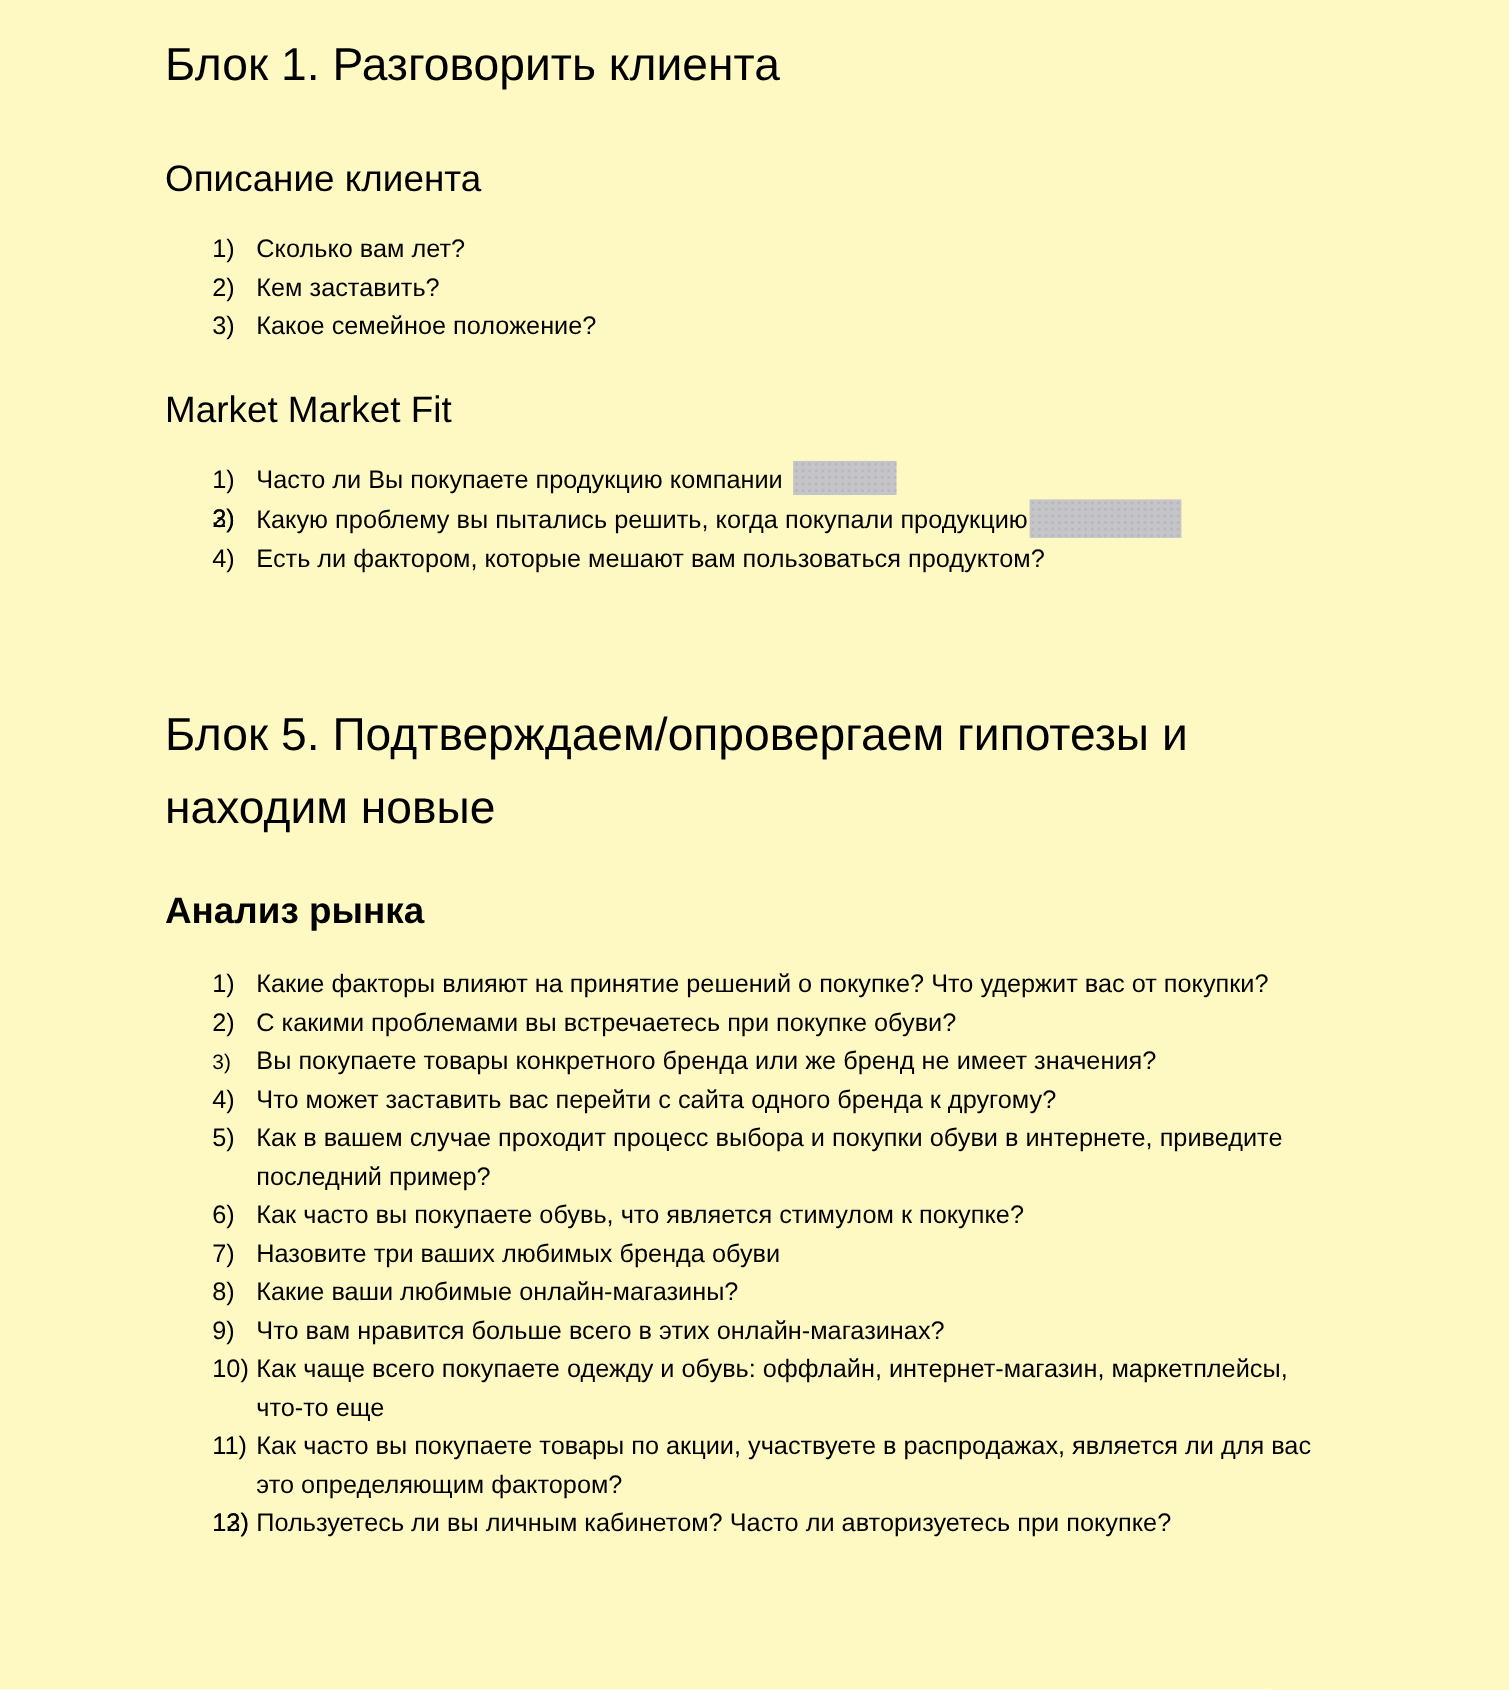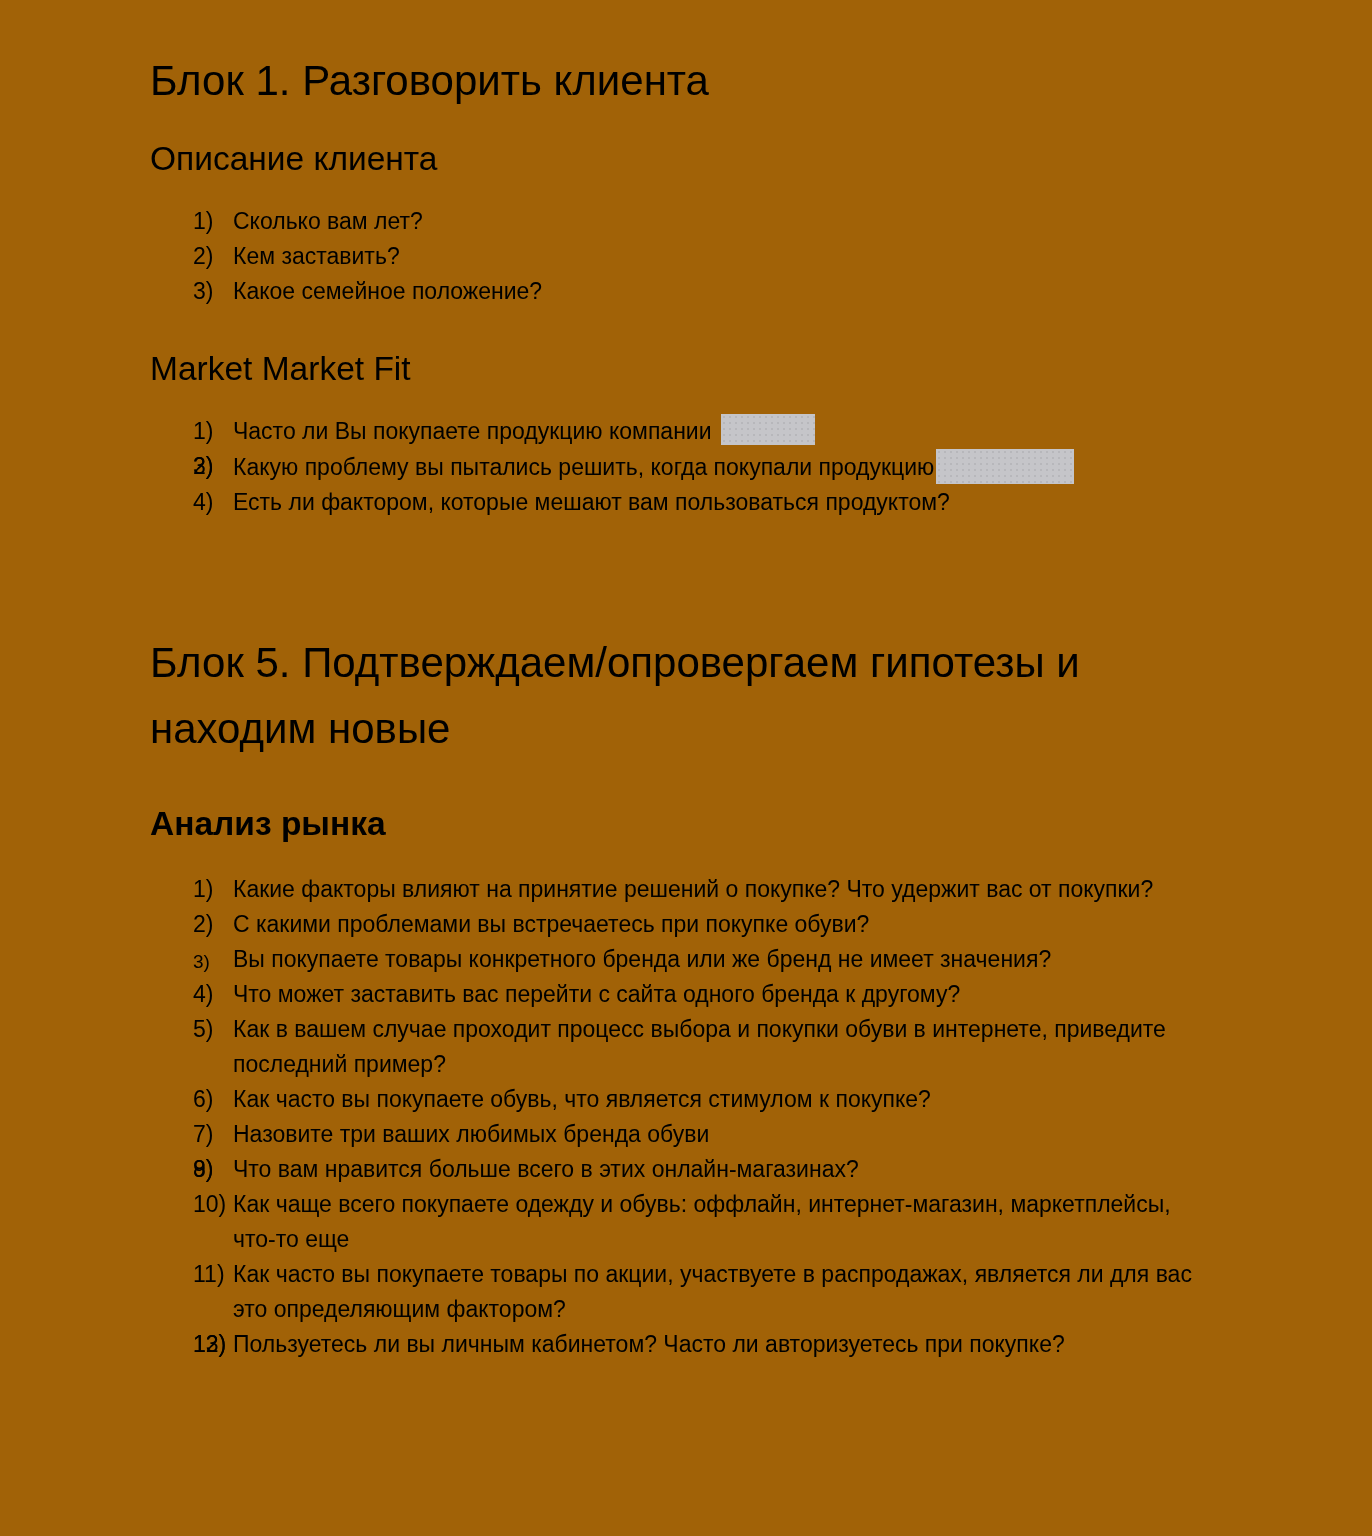--- a/index.html
+++ b/index.html
@@ -5,43 +5,43 @@
   html, body {
     margin: 0;
     padding: 0;
     background: #ffffff;
   }
   .page {
     position: relative;
     width: 1372px;
     min-height: 1536px;
     box-sizing: border-box;
-    padding: 48px 177px 60px 150px;
-    background: #a16207;
+    padding: 26px 177px 60px 150px;
+    background: #fef9c3;
     color: #000000;
     font-family: "Liberation Sans", sans-serif;
     font-size: 23px;
     line-height: 35px;
     -webkit-font-smoothing: antialiased;
   }
   h1, h2 {
     font-weight: 400;
     margin: 0;
     color: #000000;
   }
   h1 {
     font-size: 42px;
     line-height: 66px;
   }
   h2 {
     font-size: 33.5px;
     line-height: 42px;
   }
   h1.b1 { margin-top: 0; }
-  h2.s1 { margin-top: 24px; }
+  h2.s1 { margin-top: 51px; }
   ol.l1  { margin-top: 24px; }
   h2.s2 { margin-top: 39px; }
   ol.l2  { margin-top: 24px; }
   h1.b2 { margin-top: 110px; }
   h2.s3 { margin-top: 41px; font-weight: bold; }
   ol.l3  { margin-top: 27px; }
 
   ol.list {
     margin-bottom: 0;
     padding: 0;
@@ -99,21 +99,21 @@
 
   <ol class="list l3">
 
   <li><span class="num">1)</span><span class="txt">Какие факторы влияют на принятие решений о покупке? Что удержит вас от покупки?</span></li>
       <li><span class="num">2)</span><span class="txt">С какими проблемами вы встречаетесь при покупке обуви?</span></li>
       <li><span class="num small">3)</span><span class="txt">Вы покупаете товары конкретного бренда или же бренд не имеет значения?</span></li>
       <li><span class="num">4)</span><span class="txt">Что может заставить вас перейти с сайта одного бренда к другому?</span></li>
       <li><span class="num">5)</span><span class="txt">Как в вашем случае проходит процесс выбора и покупки обуви в интернете, приведите последний пример?</span></li>
       <li><span class="num">6)</span><span class="txt">Как часто вы покупаете обувь, что является стимулом к покупке?</span></li>
       <li><span class="num">7)</span><span class="txt">Назовите три ваших любимых бренда обуви</span></li>
-      <li><span class="num">8)</span></li>
+      <li><span class="num">8)</span><span class="txt">Какие ваши любимые онлайн-магазины?</span></li>
       <li><span class="num">9)</span><span class="txt">Что вам нравится больше всего в этих онлайн-магазинах?</span></li>
       <li><span class="num">10)</span><span class="txt">Как чаще всего покупаете одежду и обувь: оффлайн, интернет-магазин, маркетплейсы, что-то еще</span></li>
       <li><span class="num">11)</span><span class="txt">Как часто вы покупаете товары по акции, участвуете в распродажах, является ли для вас это определяющим фактором?</span></li>
       <li><span class="num">12)</span></li>
       <li><span class="num">13)</span><span class="txt">Пользуетесь ли вы личным кабинетом? Часто ли авторизуетесь при покупке?</span></li>
     </ol>
 
 </div>
 
 </body></html>

